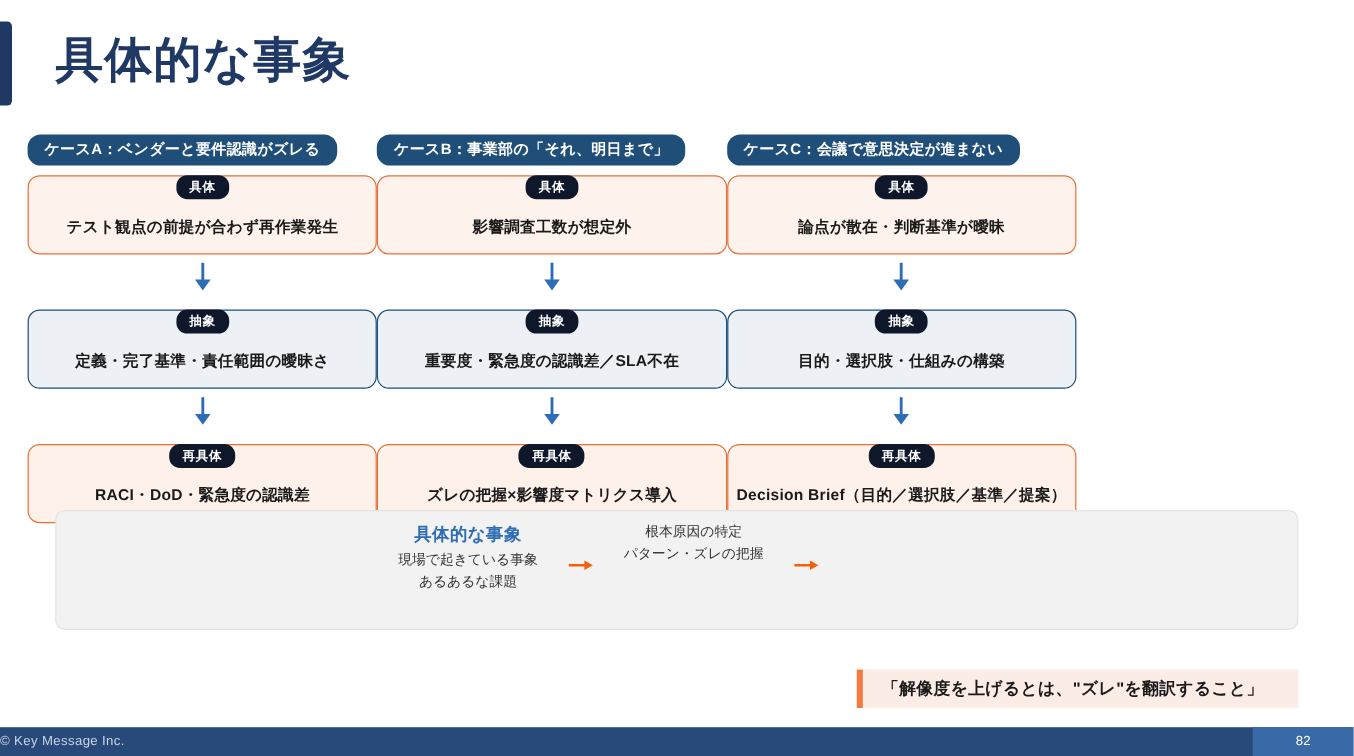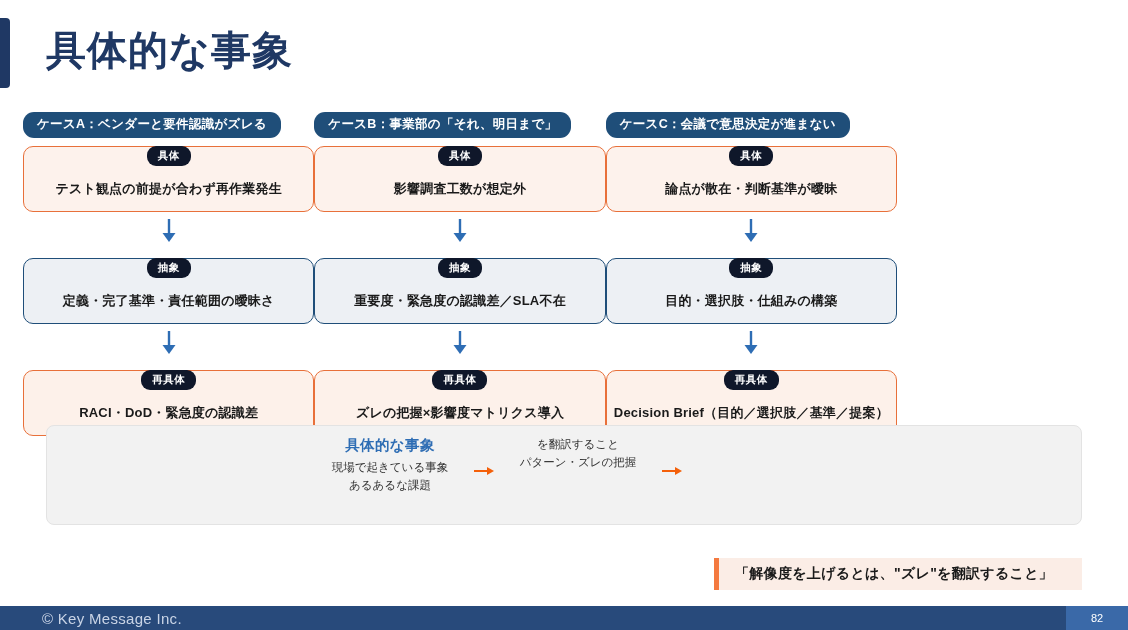--- a/index.html
+++ b/index.html
@@ -173,29 +173,28 @@
   
   .footer {
     position:absolute;
     left:0; bottom:0;
     width:1128px; height:24px;
     background:#284A7B;
     display:flex;
     align-items:center;
   }
   .footer-copy {
-    margin-left:42px;
-    font-size:15px;
+    font-size:11px;
     color:#C9D4E6;
     letter-spacing:0.3px;
   }
   .footer-page {
     position:absolute;
     right:0; top:0;
-    width:62px; height:24px;
+    width:84px; height:24px;
     background:#3A69A8;
     display:flex;
     align-items:center;
     justify-content:center;
     font-size:11px;
     color:#ffffff;
   }
 </style>
 </head>
 <body>
@@ -318,21 +317,21 @@
       </div>
 
       <div class="summary-arrow">
         <svg width="22" height="14" viewBox="0 0 22 14">
             <path d="M1 7 L16 7" stroke="#F4600A" stroke-width="2" fill="none"></path>
             <path d="M21 7 L14 3 L14 11 Z" fill="#F4600A"></path>
           </svg>
       </div>
 
       <div class="summary-col">
-        <div class="summary-line">を翻訳すること</div>
+        <div class="summary-line">根本原因の特定</div>
         <div class="summary-line">パターン・ズレの把握</div>
       </div>
 
       <div class="summary-arrow">
         <svg width="22" height="14" viewBox="0 0 22 14">
             <path d="M1 7 L16 7" stroke="#F4600A" stroke-width="2" fill="none"></path>
             <path d="M21 7 L14 3 L14 11 Z" fill="#F4600A"></path>
           </svg>
       </div>
 

